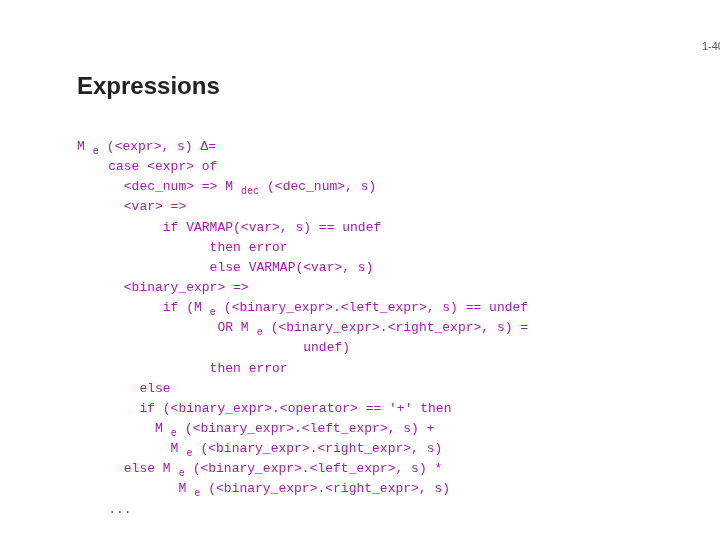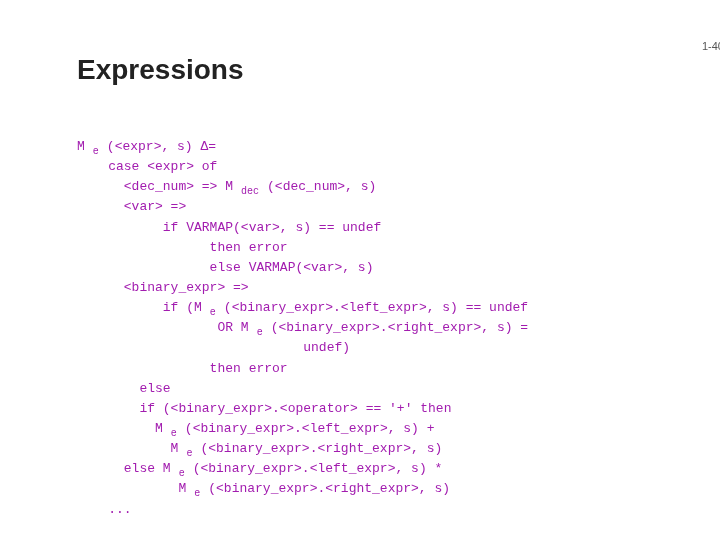--- a/index.html
+++ b/index.html
@@ -26,23 +26,23 @@
     .slide-number {
       position: absolute;
       top: 8px;
       right: 12px;
       font-size: 11px;
       color: #555555;
     }
 
     .slide-title {
       position: absolute;
-      top: 22px;
+      top: 40px;
       left: 45px;
-      font-size: 28px;
+      font-size: 24px;
       font-weight: bold;
       color: #222222;
       font-family: Arial, sans-serif;
     }
 
     .code-block {
       position: absolute;
       top: 105px;
       left: 45px;
       font-family: 'Courier New', Courier, monospace;

